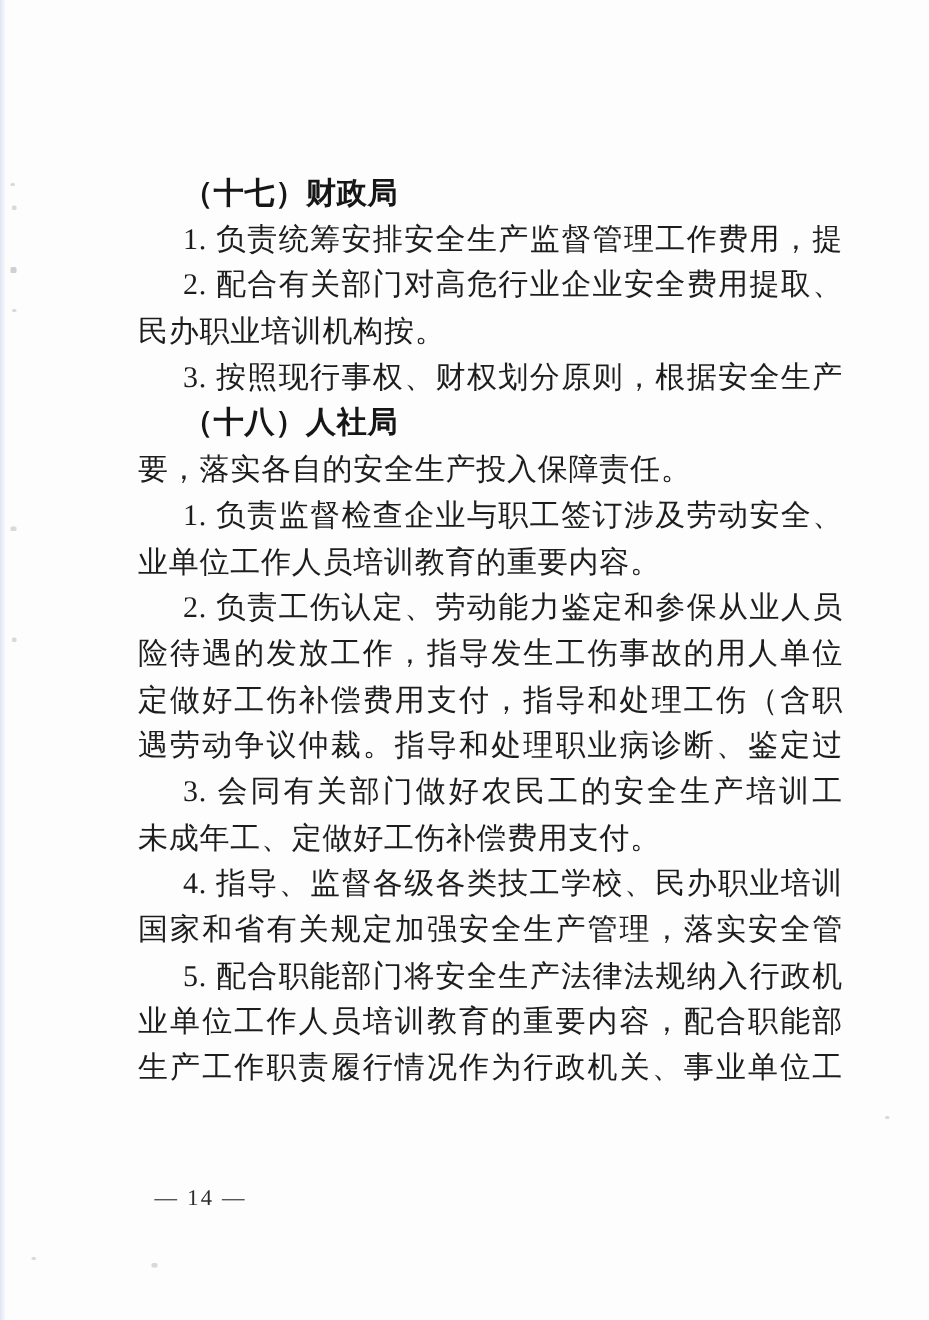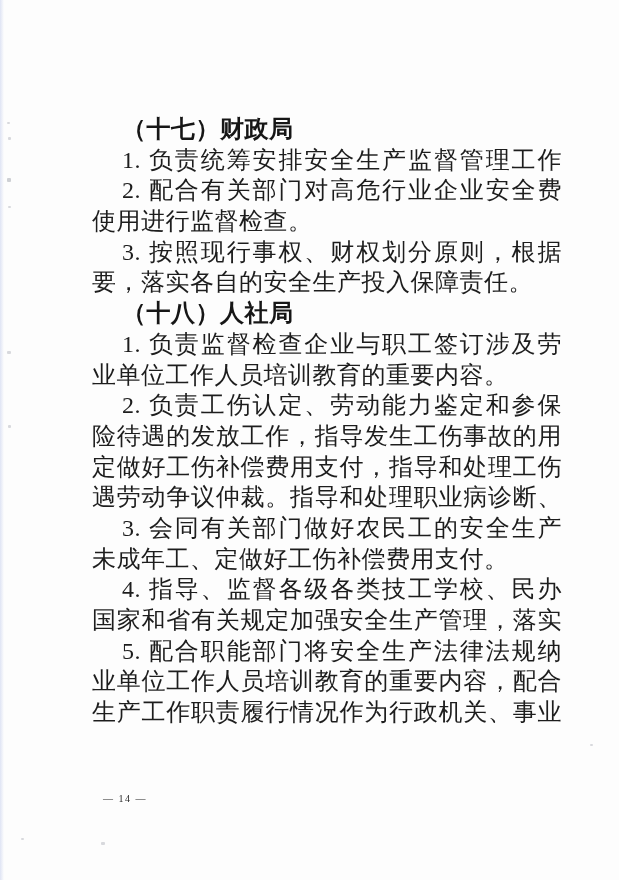--- a/index.html
+++ b/index.html
@@ -27,21 +27,21 @@
   }
   .text-block {
     position: absolute;
     left: 92px;
     top: 114px;
     width: 470px;
   }
   .line {
     height: 30.7px;
     line-height: 30.7px;
-    font-size: 24px;
+    font-size: 20px;
     letter-spacing: 0.5px;
     overflow: hidden;
   }
   .indent {
     text-indent: 30px;
   }
   .heading {
     font-weight: bold;
     color: #161616;
   }
@@ -49,21 +49,21 @@
     text-align: justify;
     text-align-last: justify;
     text-justify: inter-character;
   }
   .page-number {
     position: absolute;
     left: 103px;
     top: 787px;
     height: 24px;
     line-height: 24px;
-    font-size: 10px;
+    font-size: 15px;
     letter-spacing: 1.5px;
     color: #2b2b2b;
     text-align: right;
   }
   
   .speck {
     position: absolute;
     background: #b9bcc2;
     opacity: 0.55;
     border-radius: 1px;
@@ -92,24 +92,24 @@
   <div class="speck s5"></div>
   <div class="speck s6"></div>
   <div class="speck s7"></div>
   <div class="speck s8"></div>
   <div class="speck s9"></div>
 
   <div class="text-block">
     <div class="line heading indent">（十七）财政局</div>
     <div class="line indent justify">1. 负责统筹安排安全生产监督管理工作费用，提高安全</div>
     <div class="line indent justify">2. 配合有关部门对高危行业企业安全费用提取、管理、</div>
-    <div class="line">使用进行监督检查。</div>
+    <div class="line">民办职业培训机构按。</div>
     <div class="line indent justify">3. 按照现行事权、财权划分原则，根据安全生产工作需</div>
+    <div class="line heading indent">（十八）人社局</div>
     <div class="line">要，落实各自的安全生产投入保障责任。</div>
-    <div class="line heading indent">（十八）人社局</div>
     <div class="line indent justify">1. 负责监督检查企业与职工签订涉及劳动安全、防止职</div>
     <div class="line">业单位工作人员培训教育的重要内容。</div>
     <div class="line indent justify">2. 负责工伤认定、劳动能力鉴定和参保从业人员工伤保</div>
     <div class="line justify">险待遇的发放工作，指导发生工伤事故的用人单位按有关规</div>
     <div class="line justify">定做好工伤补偿费用支付，指导和处理工伤（含职业病）待</div>
     <div class="line justify">遇劳动争议仲裁。指导和处理职业病诊断、鉴定过程中关于</div>
     <div class="line indent justify">3. 会同有关部门做好农民工的安全生产培训工作，做好</div>
     <div class="line">未成年工、定做好工伤补偿费用支付。</div>
     <div class="line indent justify">4. 指导、监督各级各类技工学校、民办职业培训机构按</div>
     <div class="line justify">国家和省有关规定加强安全生产管理，落实安全管理责任。</div>

